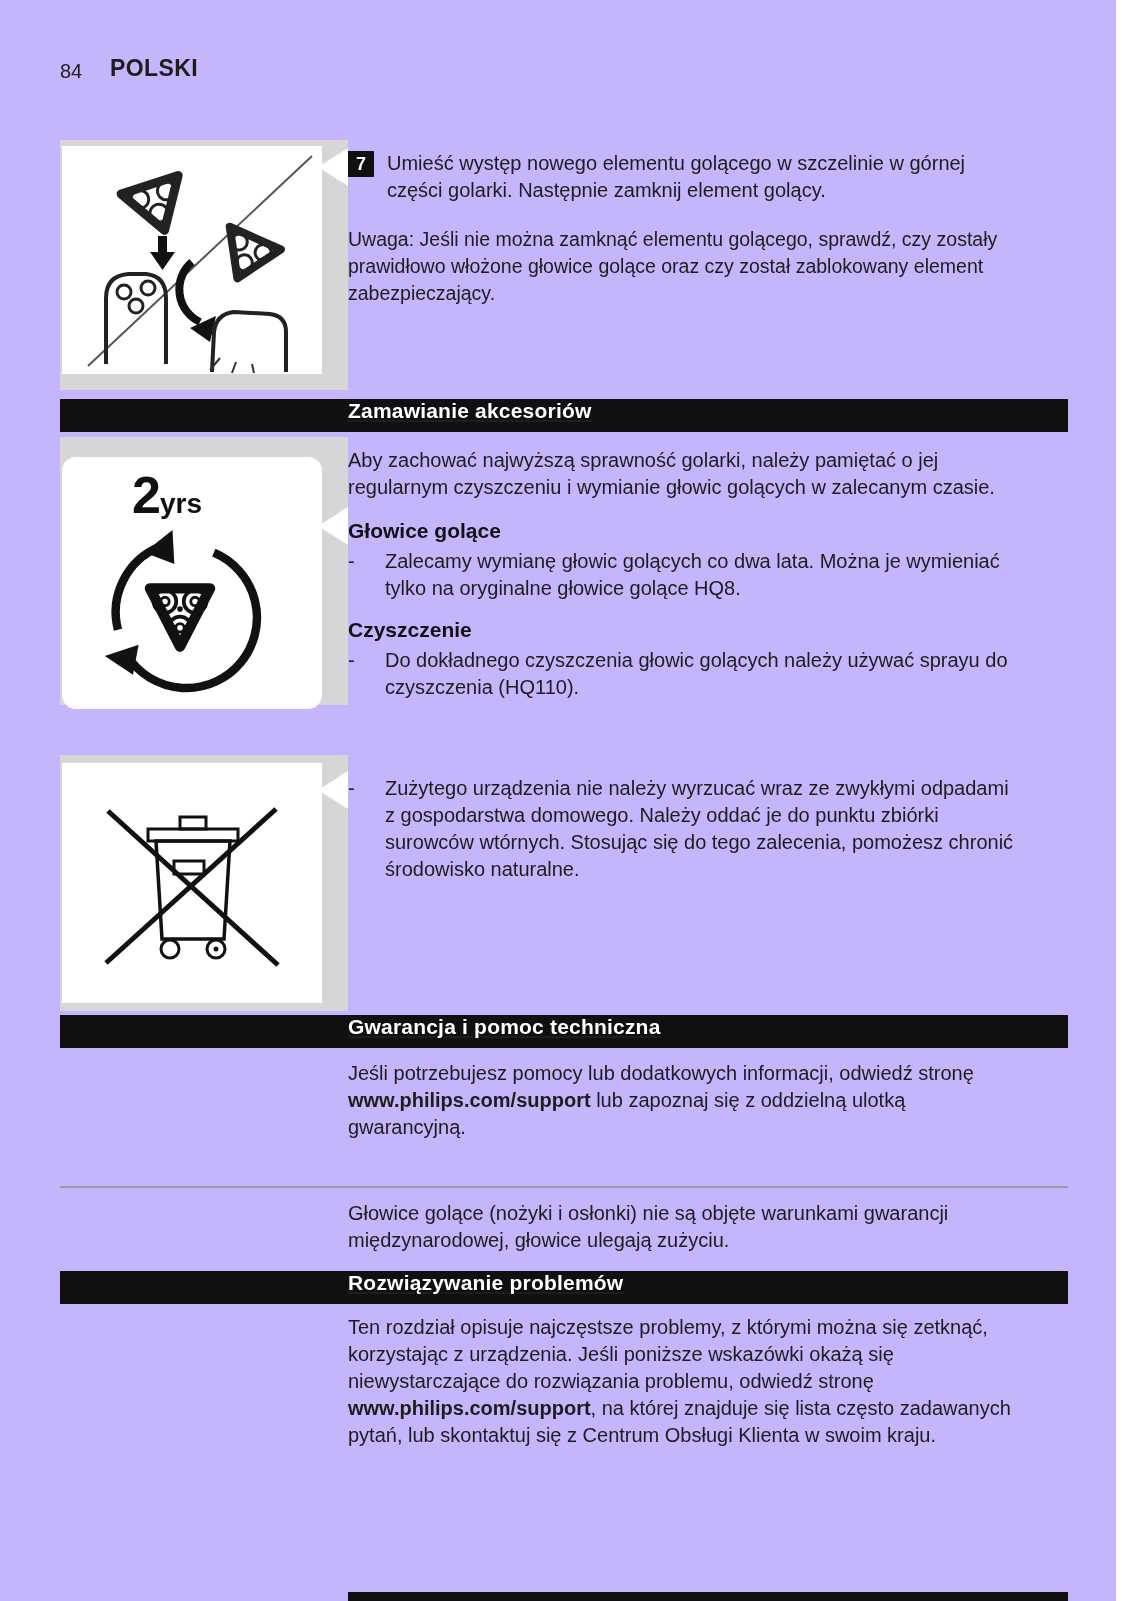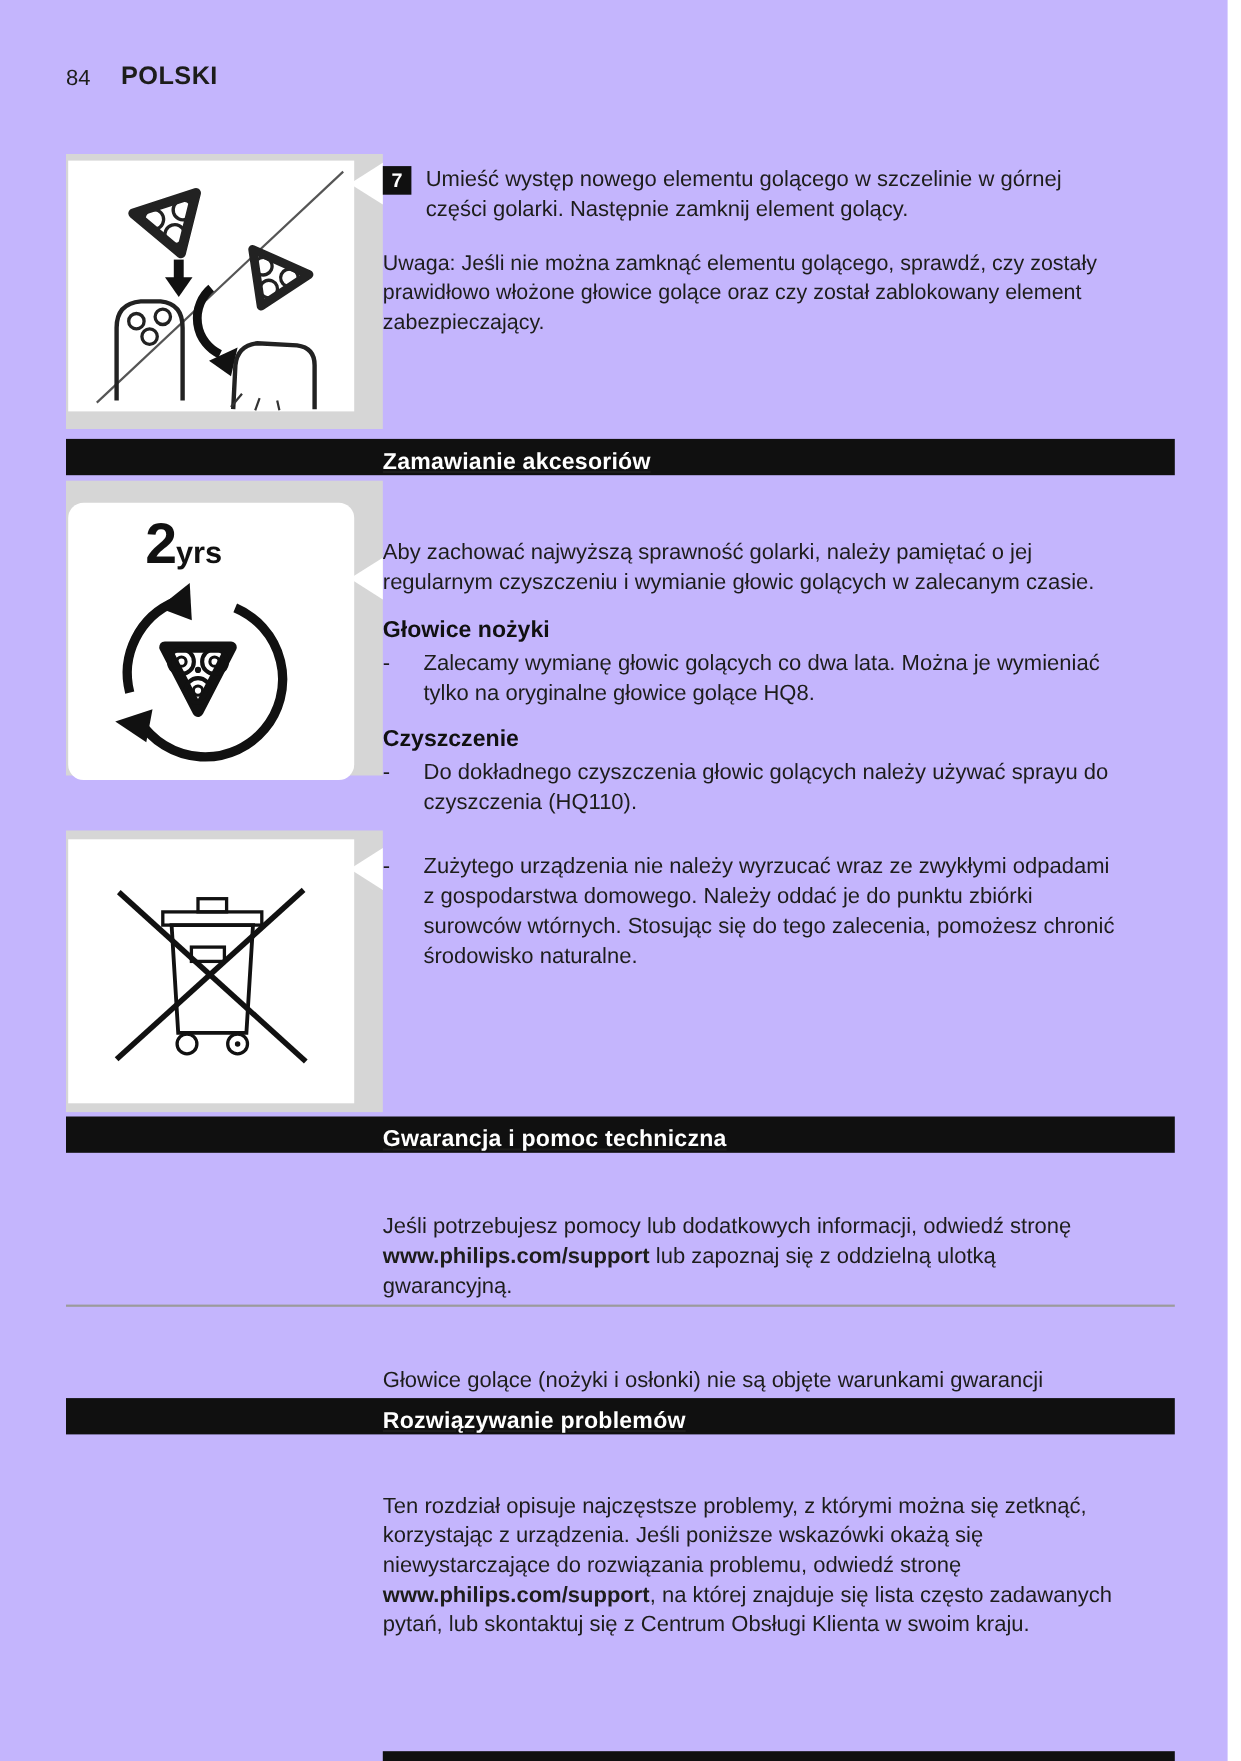--- a/index.html
+++ b/index.html
@@ -10,25 +10,25 @@
   .pagenum { position:absolute; left:60px; top:60px; font-size:20px; }
   .langtitle { position:absolute; left:110px; top:55px; font-size:23px; font-weight:bold; letter-spacing:0.4px; }
 
   .gray-strip { position:absolute; left:60px; width:288px; background:#d6d6d6; }
   .notch { position:absolute; right:0; width:0; height:0;
            border-top:19px solid transparent; border-bottom:19px solid transparent;
            border-right:30px solid #fff; }
   .white-box { position:absolute; background:#fff; }
 
   .bar { position:absolute; left:60px; width:1008px; height:33px; background:#101010;
-         display:flex; align-items:flex-end;text-decoration:underline; }
+         display:flex; align-items:flex-start;text-decoration:underline; }
   .bar-title { padding-left:288px; color:#ffffff; font-weight:bold; font-size:21px; letter-spacing:0.2px; }
 
   .textcol { position:absolute; left:348px; width:672px; }
-  p.body { font-size:20px; line-height:27px; color:#1d1d1b;margin-top:42px; }
+  p.body { font-size:20px; line-height:27px; color:#1d1d1b; }
   .note { font-size:19.5px; line-height:27px; color:#1d1d1b; }
   h3.subhead { font-size:21px; font-weight:bold; color:#111; line-height:27px; }
   .b { font-weight:bold; }
 
   .step-row { display:flex; align-items:flex-start; }
   .step-num { flex:0 0 26px; width:26px; height:26px; background:#101010; color:#fff;
               font-size:18px; font-weight:bold; text-align:center; line-height:26px; margin-top:1px; }
   .step-text { margin-left:13px; font-size:20px; line-height:27px; }
 
   .bullet-row { display:flex; align-items:flex-start; }
@@ -132,21 +132,21 @@
       <circle cx="116" cy="92" r="12" fill="none" stroke="#111" stroke-width="4"></circle>
       <circle cx="116" cy="92" r="4.5" fill="none" stroke="#111" stroke-width="3"></circle>
       <circle cx="100" cy="120" r="12" fill="none" stroke="#111" stroke-width="4"></circle>
       <circle cx="100" cy="120" r="4.5" fill="none" stroke="#111" stroke-width="3"></circle>
       <circle cx="100" cy="100" r="3" fill="#111"></circle>
     </svg>
   </div>
 
   <div class="textcol" style="top:447px;">
     <p class="body">Aby zachować najwyższą sprawność golarki, należy pamiętać o jej regularnym czyszczeniu i wymianie głowic golących w zalecanym czasie.</p>
-    <h3 class="subhead" style="margin-top:16px;">Głowice nożyki</h3>
+    <h3 class="subhead" style="margin-top:16px;">Głowice golące</h3>
     <div class="bullet-row" style="margin-top:4px;">
       <span class="bullet-marker">-</span>
       <span class="bullet-text">Zalecamy wymianę głowic golących co dwa lata. Można je wymieniać tylko na oryginalne głowice golące HQ8.</span>
     </div>
     <h3 class="subhead" style="margin-top:14px;">Czyszczenie</h3>
     <div class="bullet-row" style="margin-top:4px;">
       <span class="bullet-marker">-</span>
       <span class="bullet-text">Do dokładnego czyszczenia głowic golących należy używać sprayu do czyszczenia (HQ110).</span>
     </div>
   </div>
@@ -180,21 +180,21 @@
     <span class="bar-title">Gwarancja i pomoc techniczna</span>
   </div>
 
   <div class="textcol" style="top:1060px;">
     <p class="body"><span>Jeśli potrzebujesz pomocy lub dodatkowych informacji, odwiedź stronę </span><span class="b">www.philips.com/support</span><span> lub zapoznaj się z oddzielną ulotką gwarancyjną.</span></p>
   </div>
 
   <div class="rule" style="top:1186px;"></div>
 
   <div class="textcol" style="top:1200px;">
-    <p class="body">Głowice golące (nożyki i osłonki) nie są objęte warunkami gwarancji niewystarczające, ponieważ ulegają zużyciu.</p>
+    <p class="body">Głowice golące (nożyki i osłonki) nie są objęte warunkami gwarancji międzynarodowej, głowice ulegają zużyciu.</p>
   </div>
 
   <div class="bar" style="top:1271px;">
     <span class="bar-title">Rozwiązywanie problemów</span>
   </div>
 
   <div class="textcol" style="top:1314px; width:676px;">
     <p class="body"><span>Ten rozdział opisuje najczęstsze problemy, z którymi można się zetknąć, korzystając z urządzenia. Jeśli poniższe wskazówki okażą się niewystarczające do rozwiązania problemu, odwiedź stronę </span><span class="b">www.philips.com/support</span><span>, na której znajduje się lista często zadawanych pytań, lub skontaktuj się z Centrum Obsługi Klienta w swoim kraju.</span></p>
   </div>
 

